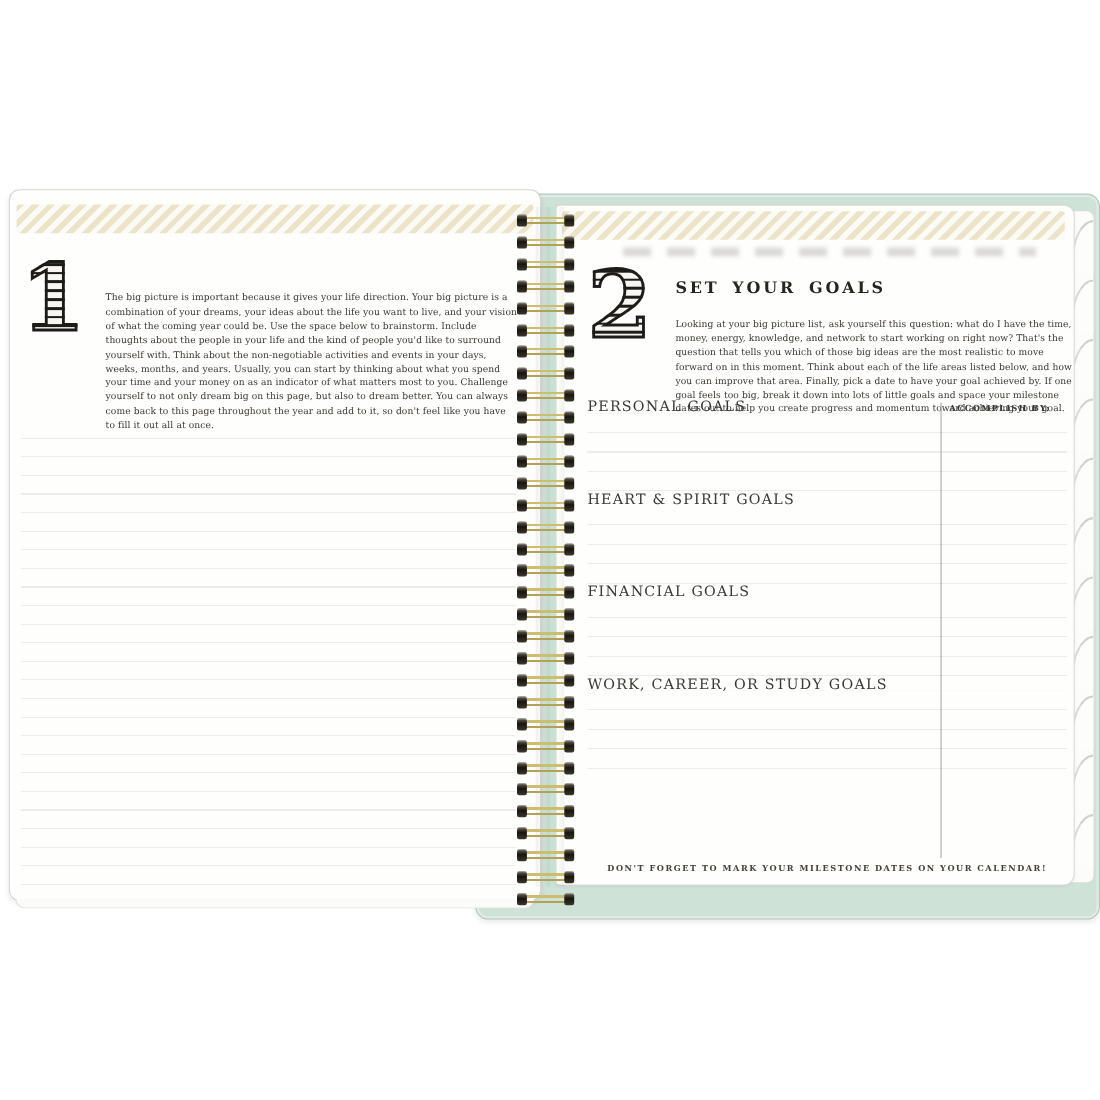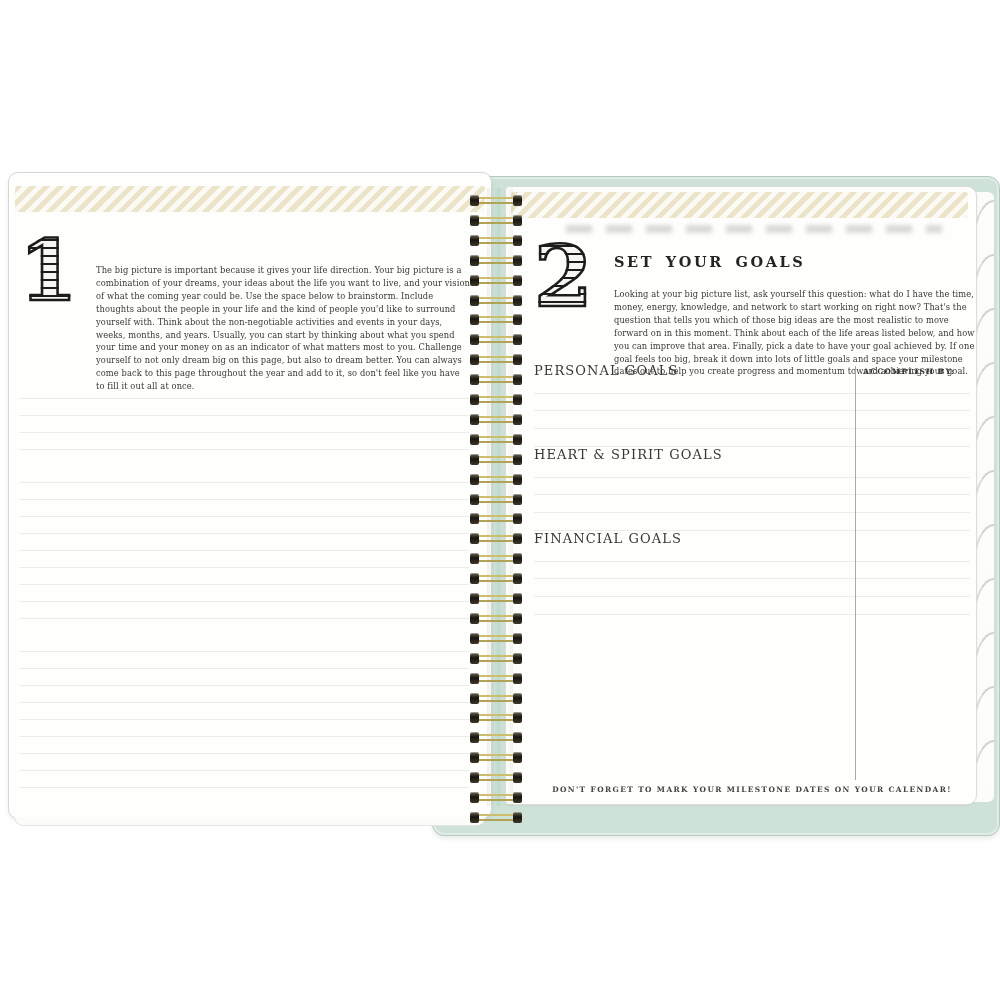--- a/index.html
+++ b/index.html
@@ -126,20 +126,24 @@
         <div class="glines"></div>
       </div>
       <div class="gsec">
         <div class="glabel">HEART &amp; SPIRIT GOALS</div>
         <div class="glines"></div>
       </div>
       <div class="gsec">
         <div class="glabel">FINANCIAL GOALS</div>
         <div class="glines"></div>
       </div>
+      <div class="gsec">
+        <div class="glabel">WORK, CAREER, OR STUDY GOALS</div>
+        <div class="glines"></div>
+      </div>
       <div class="gdivider"></div>
       <div class="gaccomplish">ACCOMPLISH BY:</div>
       <div class="gfooter">DON'T FORGET TO MARK YOUR MILESTONE DATES ON YOUR CALENDAR!</div>
     </div>
   </div>
 
   <div class="left-stack"></div>
   <div class="gutter"></div>
   <div class="binding" id="binding">
       <div class="loop" style="top: 0px;"></div>

